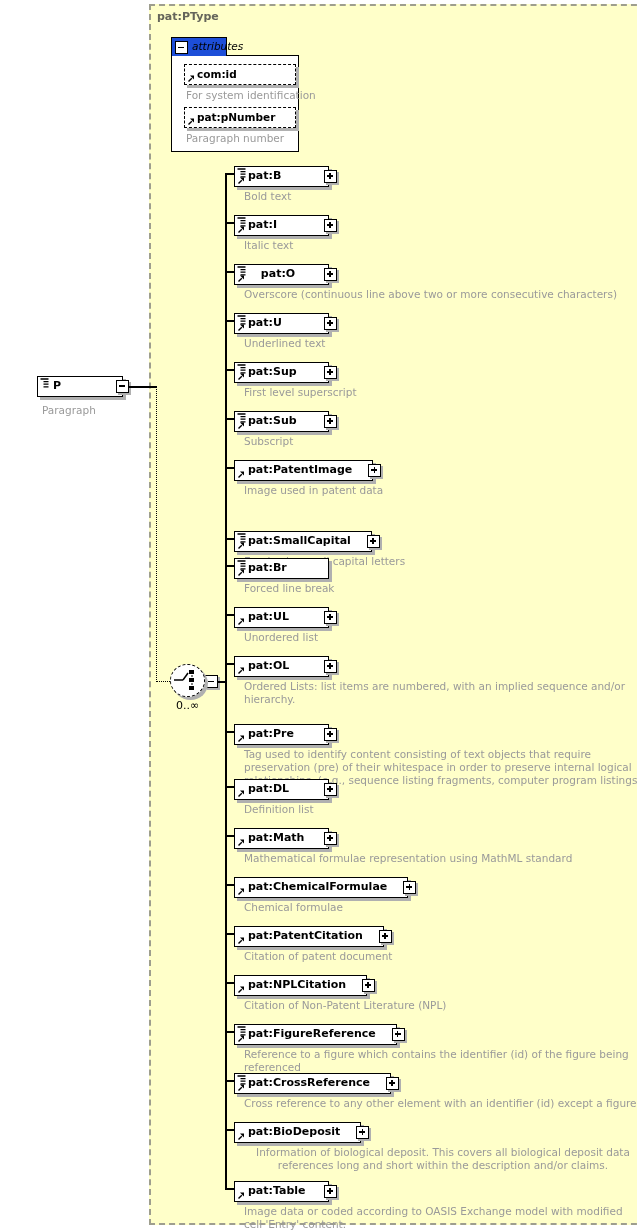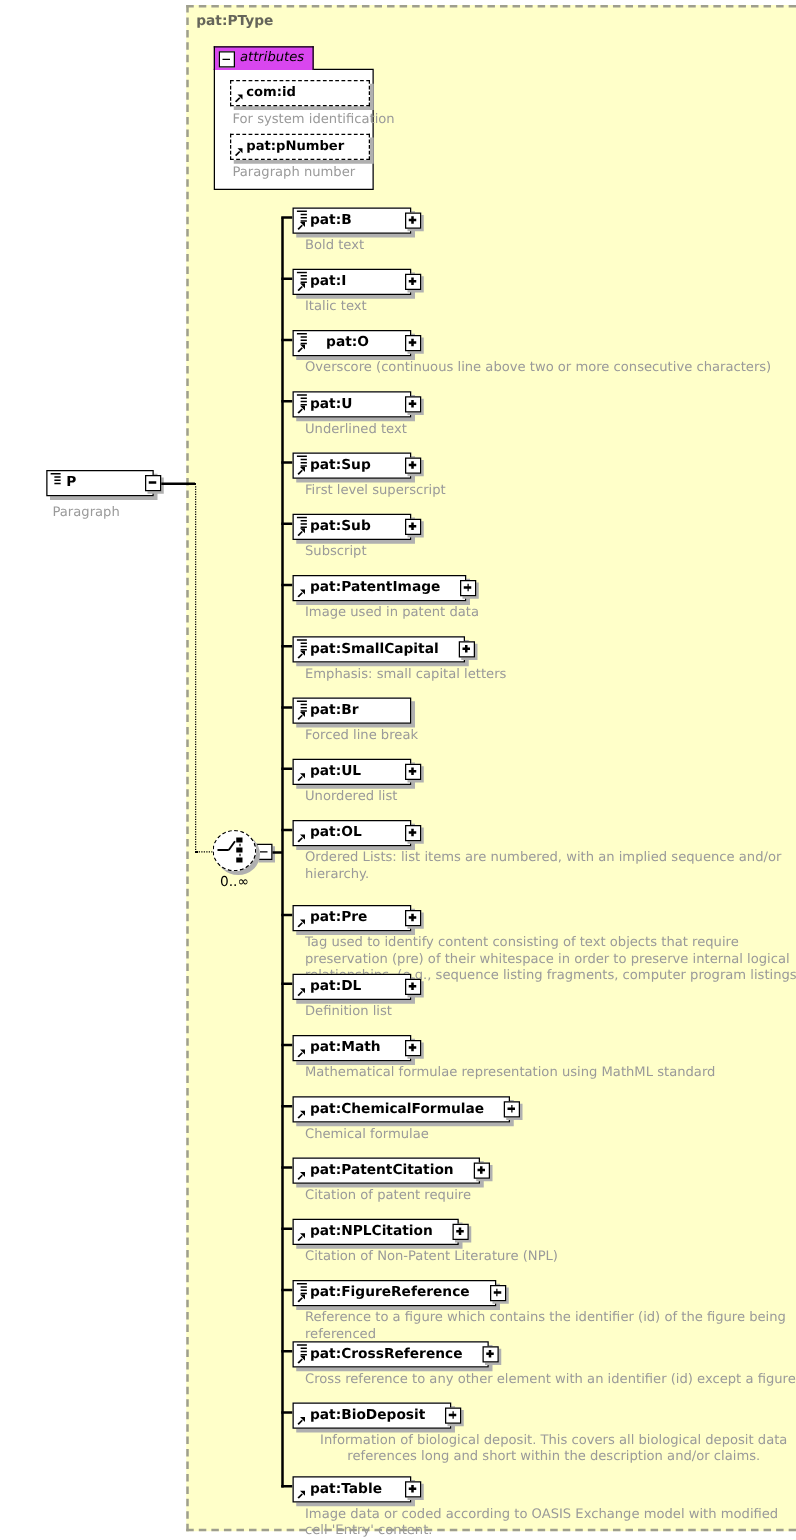--- a/index.html
+++ b/index.html
@@ -30,22 +30,22 @@
   .txticon{position:absolute;left:2px;top:1px;}
   .refarrow{position:absolute;left:2px;bottom:2px;}
 
   
   .hline{position:absolute;height:1.5px;background:#000;}
   .vline{position:absolute;width:1.5px;background:#000;}
   .vdotted{position:absolute;width:0;border-left:1.5px dotted #000;}
   .hdotted{position:absolute;height:0;border-top:1.5px dotted #000;}
 
   
-  .attr-tab{position:absolute;left:142px;top:37px;width:80px;height:19px;box-sizing:border-box;
-            background:#d946ef;border:1px solid #000;border-bottom:none;z-index:3;}
+  .attr-tab{position:absolute;left:142px;top:37px;width:56px;height:19px;box-sizing:border-box;
+            background:#1d4ed8;border:1px solid #000;border-bottom:none;z-index:3;}
   .attr-tab .sq{left:3px;top:3px;box-shadow:none;}
   .attr-tab-label{position:absolute;left:20px;top:2px;font-size:10.5px;font-style:italic;color:#000;}
   .attr-body{position:absolute;left:142px;top:55px;width:128px;height:97px;box-sizing:border-box;
              background:#fff;border:1px solid #000;z-index:2;}
   .attrbox{position:absolute;width:112px;height:21px;box-sizing:border-box;background:#fff;
            border:1.5px dashed #000;box-shadow:3px 3px 0 #b0b0b0;z-index:4;
            padding:0 16px 0 12px;line-height:18px;font-size:10.5px;font-weight:bold;white-space:nowrap;}
   .attrcap{z-index:4;}
 
   
@@ -255,21 +255,21 @@
         </svg>
         <span class="elabel">pat:PatentImage</span>
         <div class="sq plus">
           <span class="hbar"></span>
             <span class="vbar"></span>
         </div>
       </div>
       <div class="caption">Image used in patent data</div>
     </div>
 
-    <div class="row" style="top: 507px;">
+    <div class="row" style="top: 529px;">
       <div class="stub"></div>
       <div class="ebox">
         <svg class="txticon" width="9" height="10" viewBox="0 0 9 10">
           <path d="M0.5,1 H8.5 M3.5,3.6 H8.5 M3.5,6.2 H8.5 M3.5,8.8 H8.5" stroke="#000" stroke-width="1.3"></path>
         </svg>
         <svg class="refarrow" width="8" height="8" viewBox="0 0 8 8">
           <path d="M1.5,7.5 L4.8,4.2" stroke="#000" stroke-width="1.4" fill="none"></path>
           <path d="M3,1.5 L7,1.5 L7,5.5 Z" fill="#000"></path>
         </svg>
         <span class="elabel">pat:SmallCapital</span>
@@ -406,21 +406,21 @@
         <svg class="refarrow" width="8" height="8" viewBox="0 0 8 8">
           <path d="M1.5,7.5 L4.8,4.2" stroke="#000" stroke-width="1.4" fill="none"></path>
           <path d="M3,1.5 L7,1.5 L7,5.5 Z" fill="#000"></path>
         </svg>
         <span class="elabel">pat:PatentCitation</span>
         <div class="sq plus">
           <span class="hbar"></span>
             <span class="vbar"></span>
         </div>
       </div>
-      <div class="caption">Citation of patent require</div>
+      <div class="caption">Citation of patent document</div>
     </div>
 
     <div class="row" style="top: 973px;">
       <div class="stub"></div>
       <div class="ebox">
         
         <svg class="refarrow" width="8" height="8" viewBox="0 0 8 8">
           <path d="M1.5,7.5 L4.8,4.2" stroke="#000" stroke-width="1.4" fill="none"></path>
           <path d="M3,1.5 L7,1.5 L7,5.5 Z" fill="#000"></path>
         </svg>

